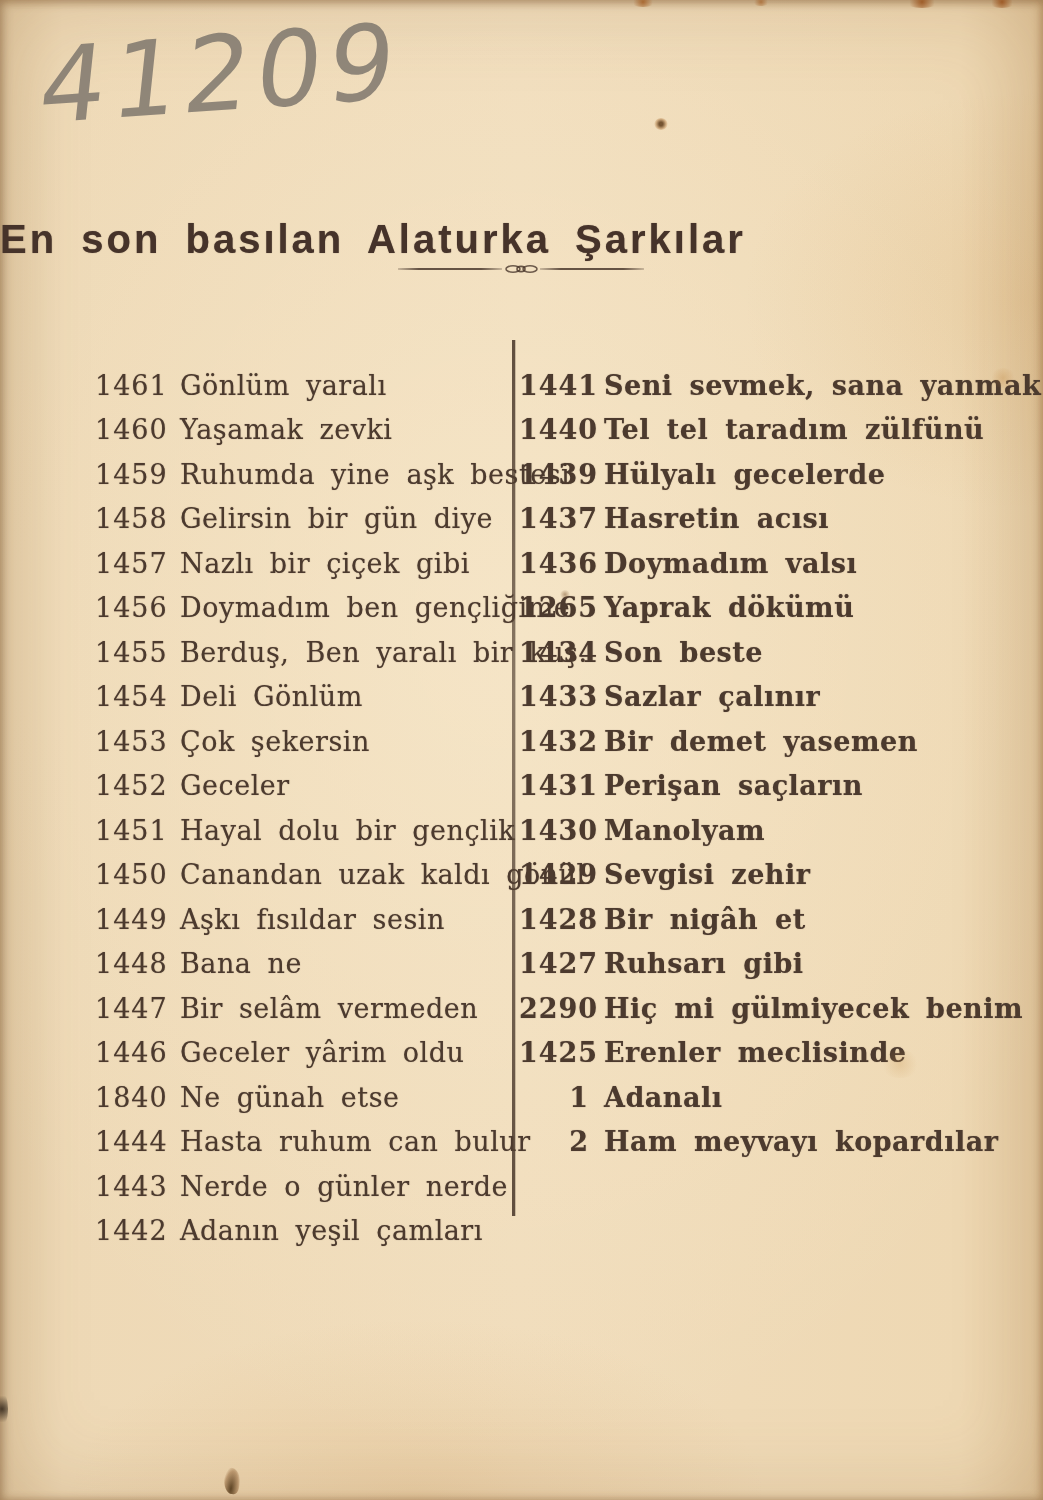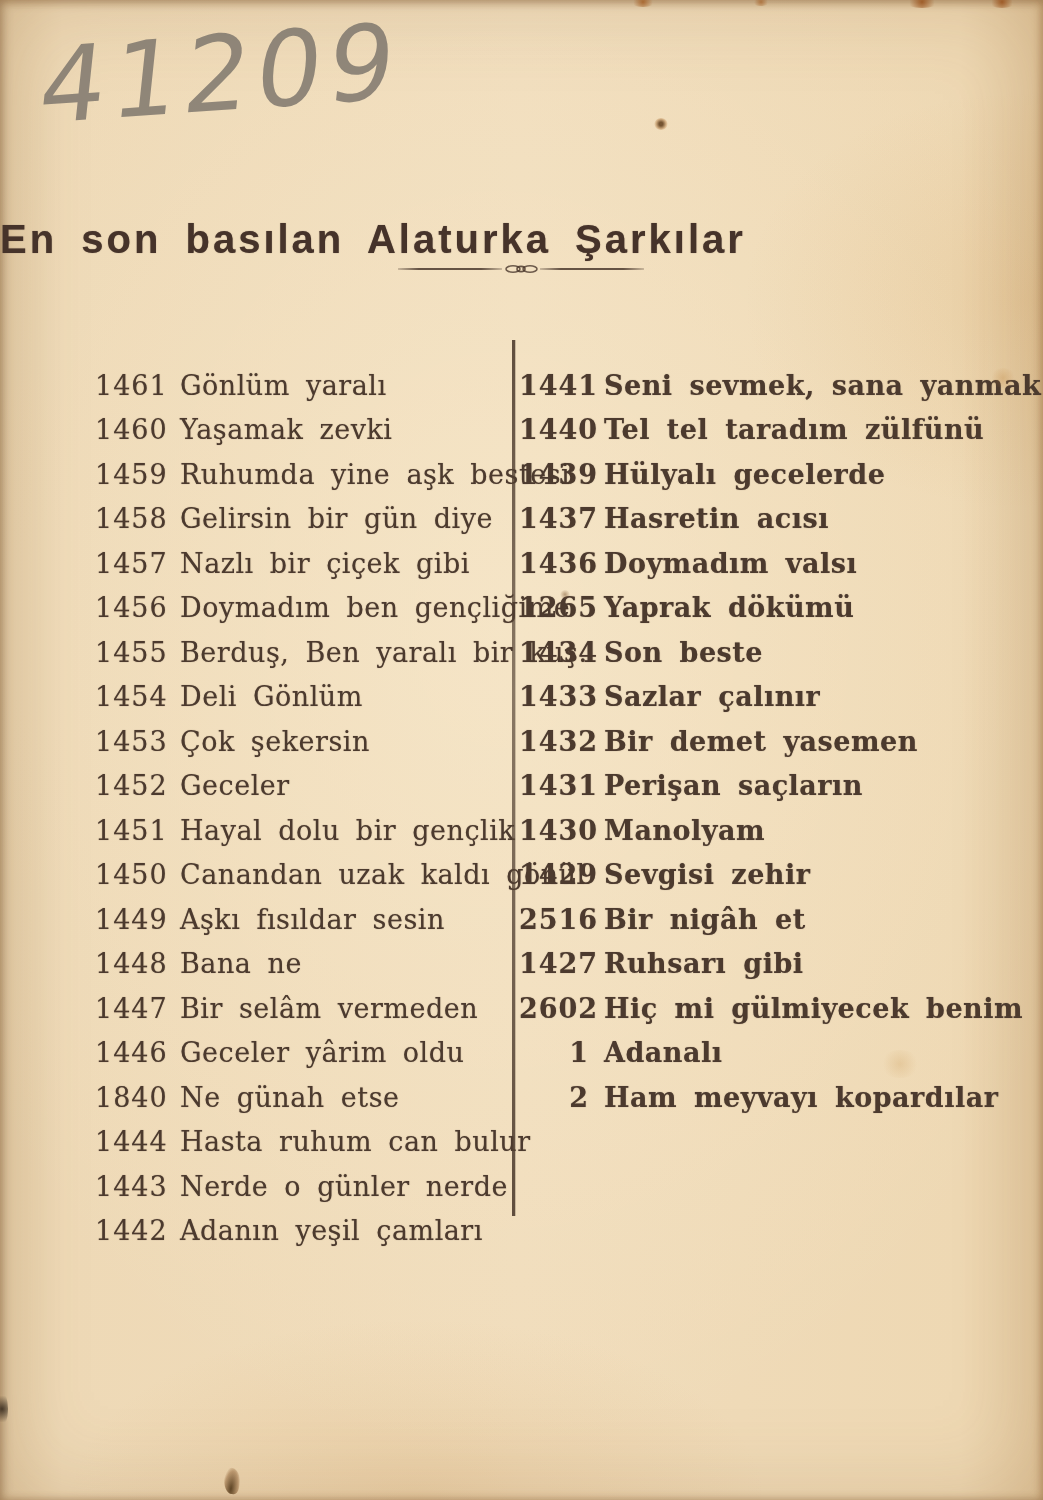--- a/index.html
+++ b/index.html
@@ -227,30 +227,34 @@
         </div>
         <div class="row">
           <span class="num">1430</span>
           <span class="song">Manolyam</span>
         </div>
         <div class="row">
           <span class="num">1429</span>
           <span class="song">Sevgisi zehir</span>
         </div>
         <div class="row">
-          <span class="num">2516</span>
+          <span class="num">1428</span>
           <span class="song">Bir nigâh et</span>
         </div>
         <div class="row">
           <span class="num">1427</span>
           <span class="song">Ruhsarı gibi</span>
         </div>
         <div class="row">
-          <span class="num">2602</span>
+          <span class="num">2290</span>
           <span class="song">Hiç mi gülmiyecek benim</span>
+        </div>
+        <div class="row">
+          <span class="num">1425</span>
+          <span class="song">Erenler meclisinde</span>
         </div>
         <div class="row">
           <span class="num">1</span>
           <span class="song">Adanalı</span>
         </div>
         <div class="row">
           <span class="num">2</span>
           <span class="song">Ham meyvayı kopardılar</span>
         </div>
       </div>

